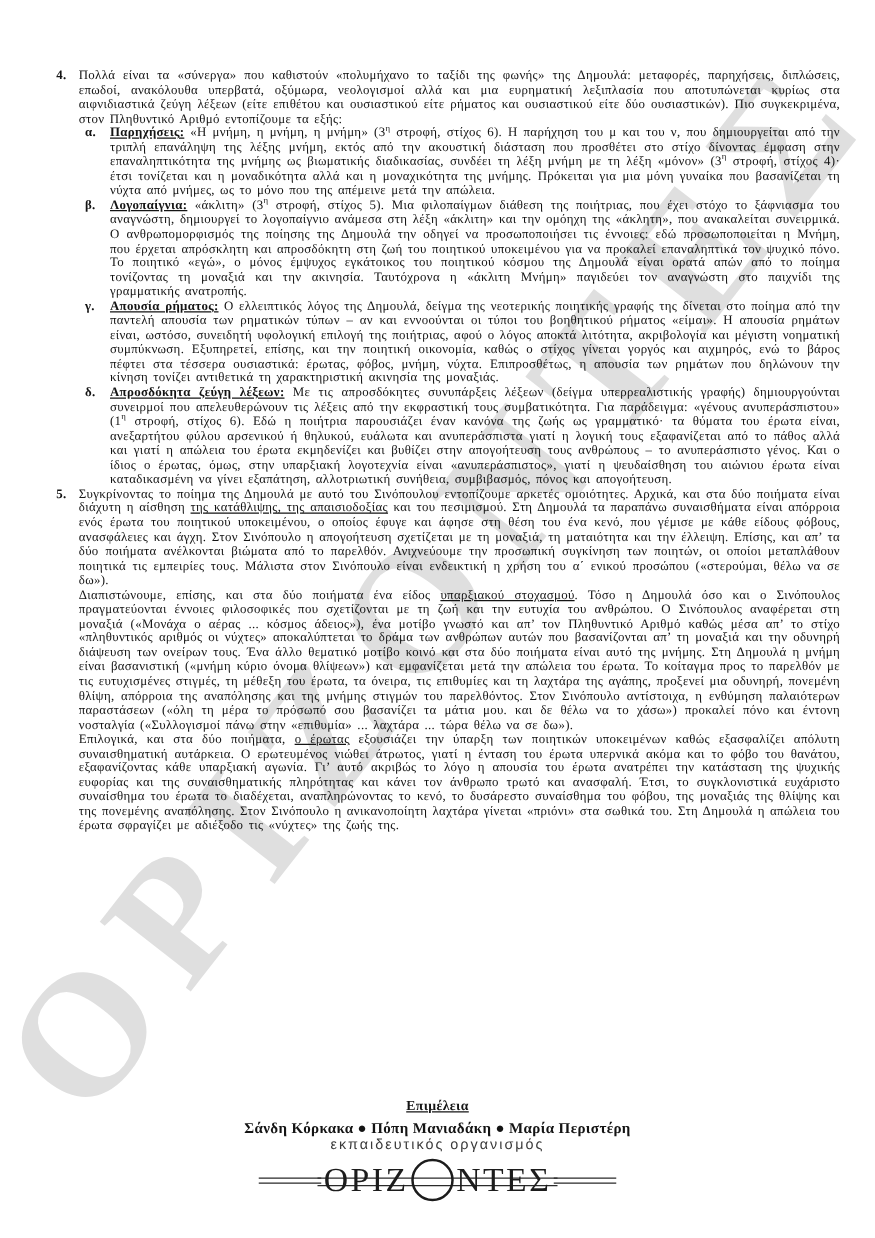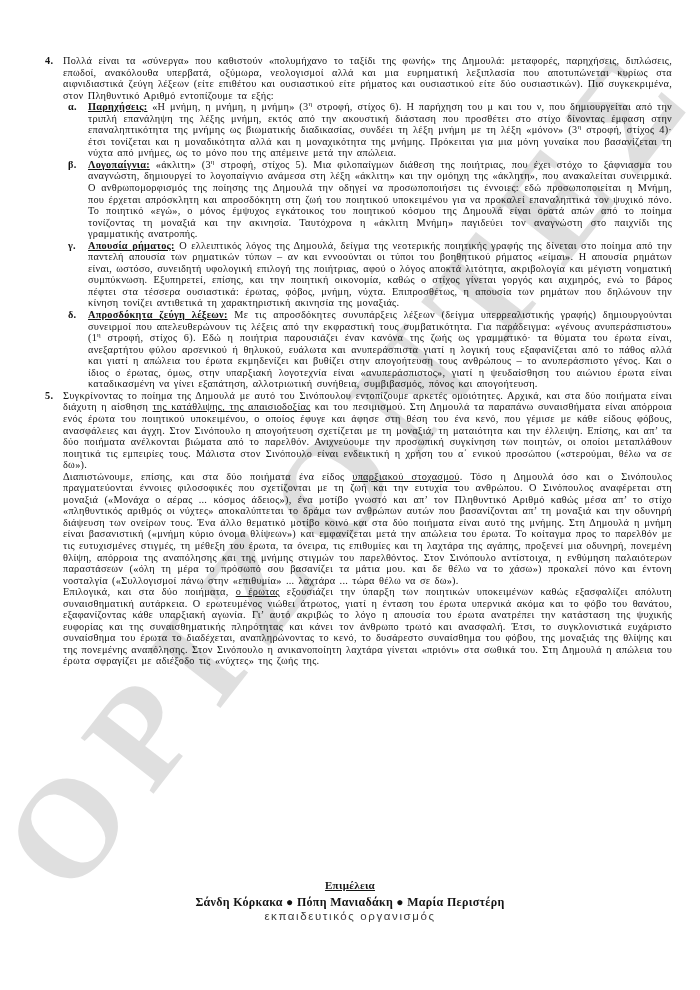--- a/index.html
+++ b/index.html
@@ -125,15 +125,24 @@
         <p><span>Επιλογικά, και στα δύο ποιήματα, </span><span class="seg-u">ο έρωτας</span><span> εξουσιάζει την ύπαρξη των ποιητικών υποκειμένων καθώς εξασφαλίζει απόλυτη συναισθηματική αυτάρκεια. Ο ερωτευμένος νιώθει άτρωτος, γιατί η ένταση του έρωτα υπερνικά ακόμα και το φόβο του θανάτου, εξαφανίζοντας κάθε υπαρξιακή αγωνία. Γι’ αυτό ακριβώς το λόγο η απουσία του έρωτα ανατρέπει την κατάσταση της ψυχικής ευφορίας και της συναισθηματικής πληρότητας και κάνει τον άνθρωπο τρωτό και ανασφαλή. Έτσι, το συγκλονιστικά ευχάριστο συναίσθημα του έρωτα το διαδέχεται, αναπληρώνοντας το κενό, το δυσάρεστο συναίσθημα του φόβου, της μοναξιάς της θλίψης και της πονεμένης αναπόλησης. Στον Σινόπουλο η ανικανοποίητη λαχτάρα γίνεται «πριόνι» στα σωθικά του. Στη Δημουλά η απώλεια του έρωτα σφραγίζει με αδιέξοδο τις «νύχτες» της ζωής της.</span></p>
       </div>
     </div>
 
   </div>
 
   <div class="footer">
     <div class="heading">Επιμέλεια</div>
     <div class="editors">Σάνδη Κόρκακα ● Πόπη Μανιαδάκη ● Μαρία Περιστέρη</div>
     <div class="org">εκπαιδευτικός οργανισμός</div>
+    <div class="logo">
+      <span class="rule"></span>
+      <span class="logo-word">
+        <span class="logo-part">ΟΡΙΖ</span>
+        <span class="logo-big-o"></span>
+        <span class="logo-part">ΝΤΕΣ</span>
+      </span>
+      <span class="rule"></span>
+    </div>
   </div>
 
 </div>
 
 </body></html>

